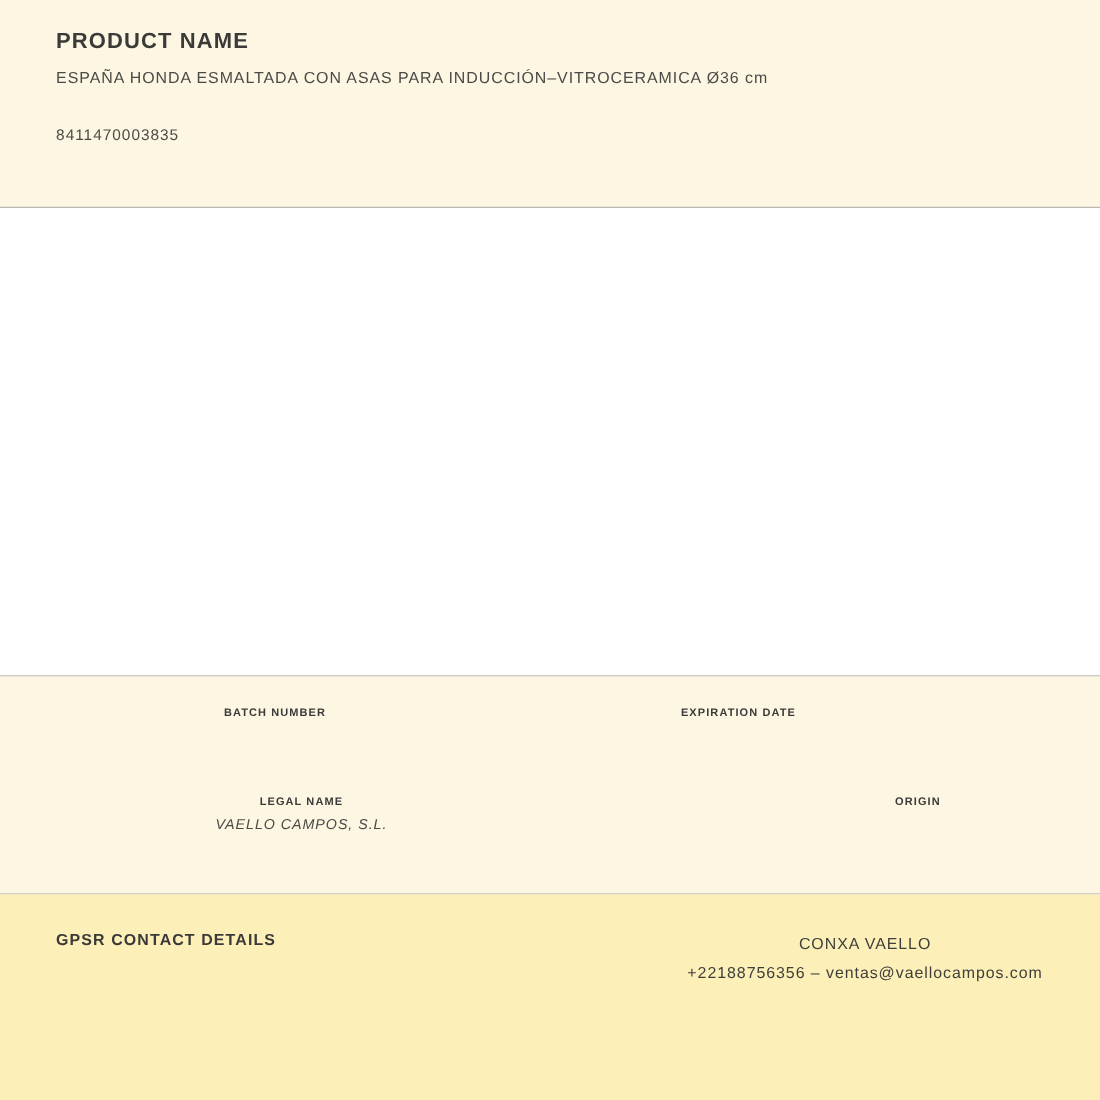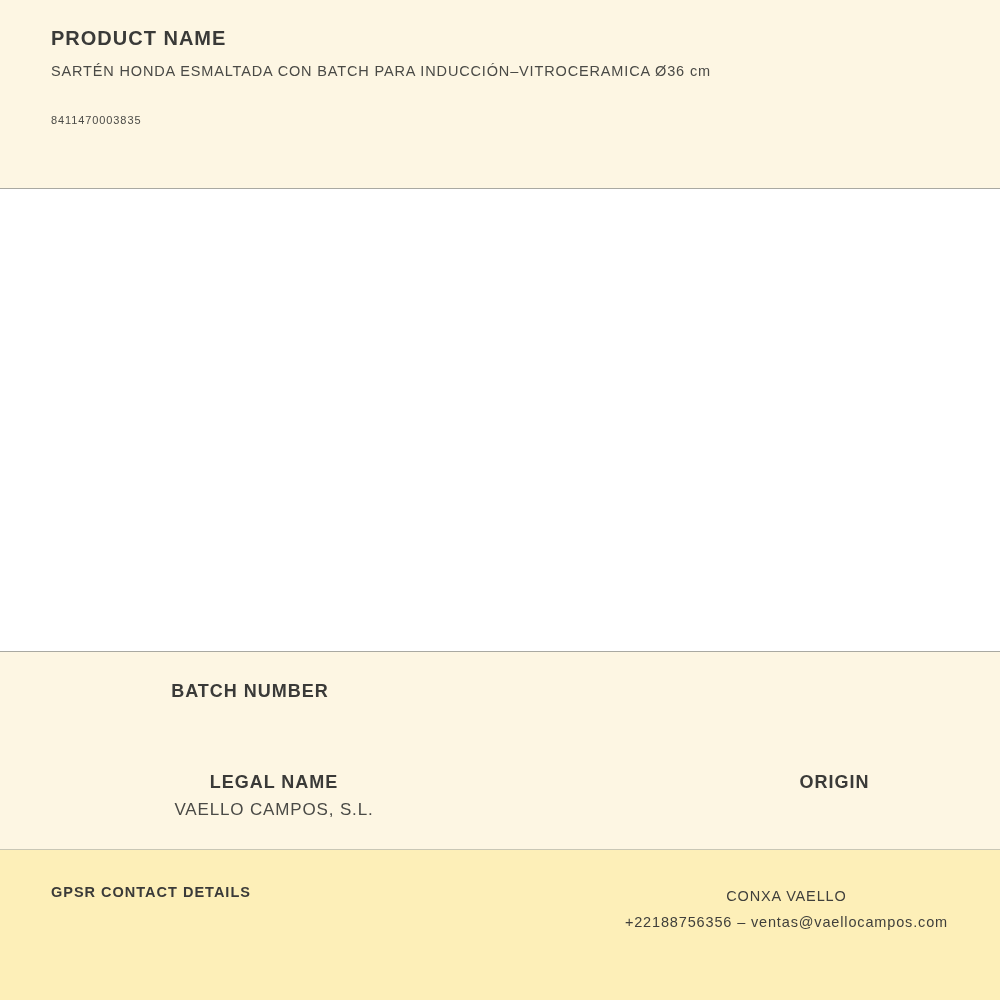--- a/index.html
+++ b/index.html
@@ -49,21 +49,21 @@
     line-height: 1.3;
     text-transform: uppercase;
   }
   .field-value.mixed {
     text-transform: none;
   }
   .field-group + .field-group {
     margin-top: 32px;
   }
   .ean-value {
-    font-size: 11px;
+    font-size: 14px;
     letter-spacing: 0.9px;
     color: #4a4a46;
     line-height: 1.3;
   }
 
   
   .image-area {
     flex: 1 1 auto;
     background: #ffffff;
     border-bottom: 1px solid #a9a9a2;
@@ -87,46 +87,47 @@
     box-sizing: border-box;
     width: 50%;
   }
   .row-one {
     padding-top: 28px;
   }
   .row-two {
     padding-top: 62px;
   }
   .info-label {
-    font-size: 18px;
+    font-size: 10px;
     font-weight: bold;
     letter-spacing: 1.0px;
     text-transform: uppercase;
     color: #3a3a38;
     margin: 0;
     line-height: 1.25;
   }
   .info-value {
-    font-size: 17px;
+    font-size: 13px;
     letter-spacing: 0.85px;
     text-transform: uppercase;
     color: #4a4a46;
     margin: 6px 0 0 0;
     line-height: 1.3;
+    font-style: italic;
   }
   .col-batch { text-align: center; }
   .col-exp   { text-align: left; padding-left: 119px; }
   .col-legal { text-align: center; padding-left: 48px; }
   .col-origin{ text-align: center; padding-left: 169px; }
 
   
   .footer {
     background: #fdefb8;
     box-sizing: border-box;
-    height: 150px;
+    height: 187px;
     padding: 33px 52px 0 51px;
     display: flex;
     justify-content: space-between;
     align-items: flex-start;
   }
   .footer-label {
     font-size: 14.5px;
     font-weight: bold;
     letter-spacing: 1.0px;
     text-transform: uppercase;
@@ -149,35 +150,39 @@
   }
 </style>
 </head>
 <body>
 
 <div class="sheet">
 
   <div class="top-block">
     <div class="field-group">
       <div class="field-label">PRODUCT NAME</div>
-      <div class="field-value mixed">SARTÉN HONDA ESMALTADA CON BATCH PARA INDUCCIÓN–VITROCERAMICA Ø36 cm</div>
+      <div class="field-value mixed">ESPAÑA HONDA ESMALTADA CON ASAS PARA INDUCCIÓN–VITROCERAMICA Ø36 cm</div>
     </div>
     <div class="field-group">
       <div class="ean-value">8411470003835</div>
     </div>
   </div>
 
   <div class="image-area"></div>
 
   <div class="info-block">
     <div class="info-row row-one">
       <div class="info-col col-batch">
         <div class="info-label">BATCH NUMBER</div>
         <div class="info-value"></div>
       </div>
+      <div class="info-col col-exp">
+        <div class="info-label">EXPIRATION DATE</div>
+        <div class="info-value"></div>
+      </div>
     </div>
     <div class="info-row row-two">
       <div class="info-col col-legal">
         <div class="info-label">LEGAL NAME</div>
         <div class="info-value">VAELLO CAMPOS, S.L.</div>
       </div>
       <div class="info-col col-origin">
         <div class="info-label">ORIGIN</div>
       </div>
     </div>

